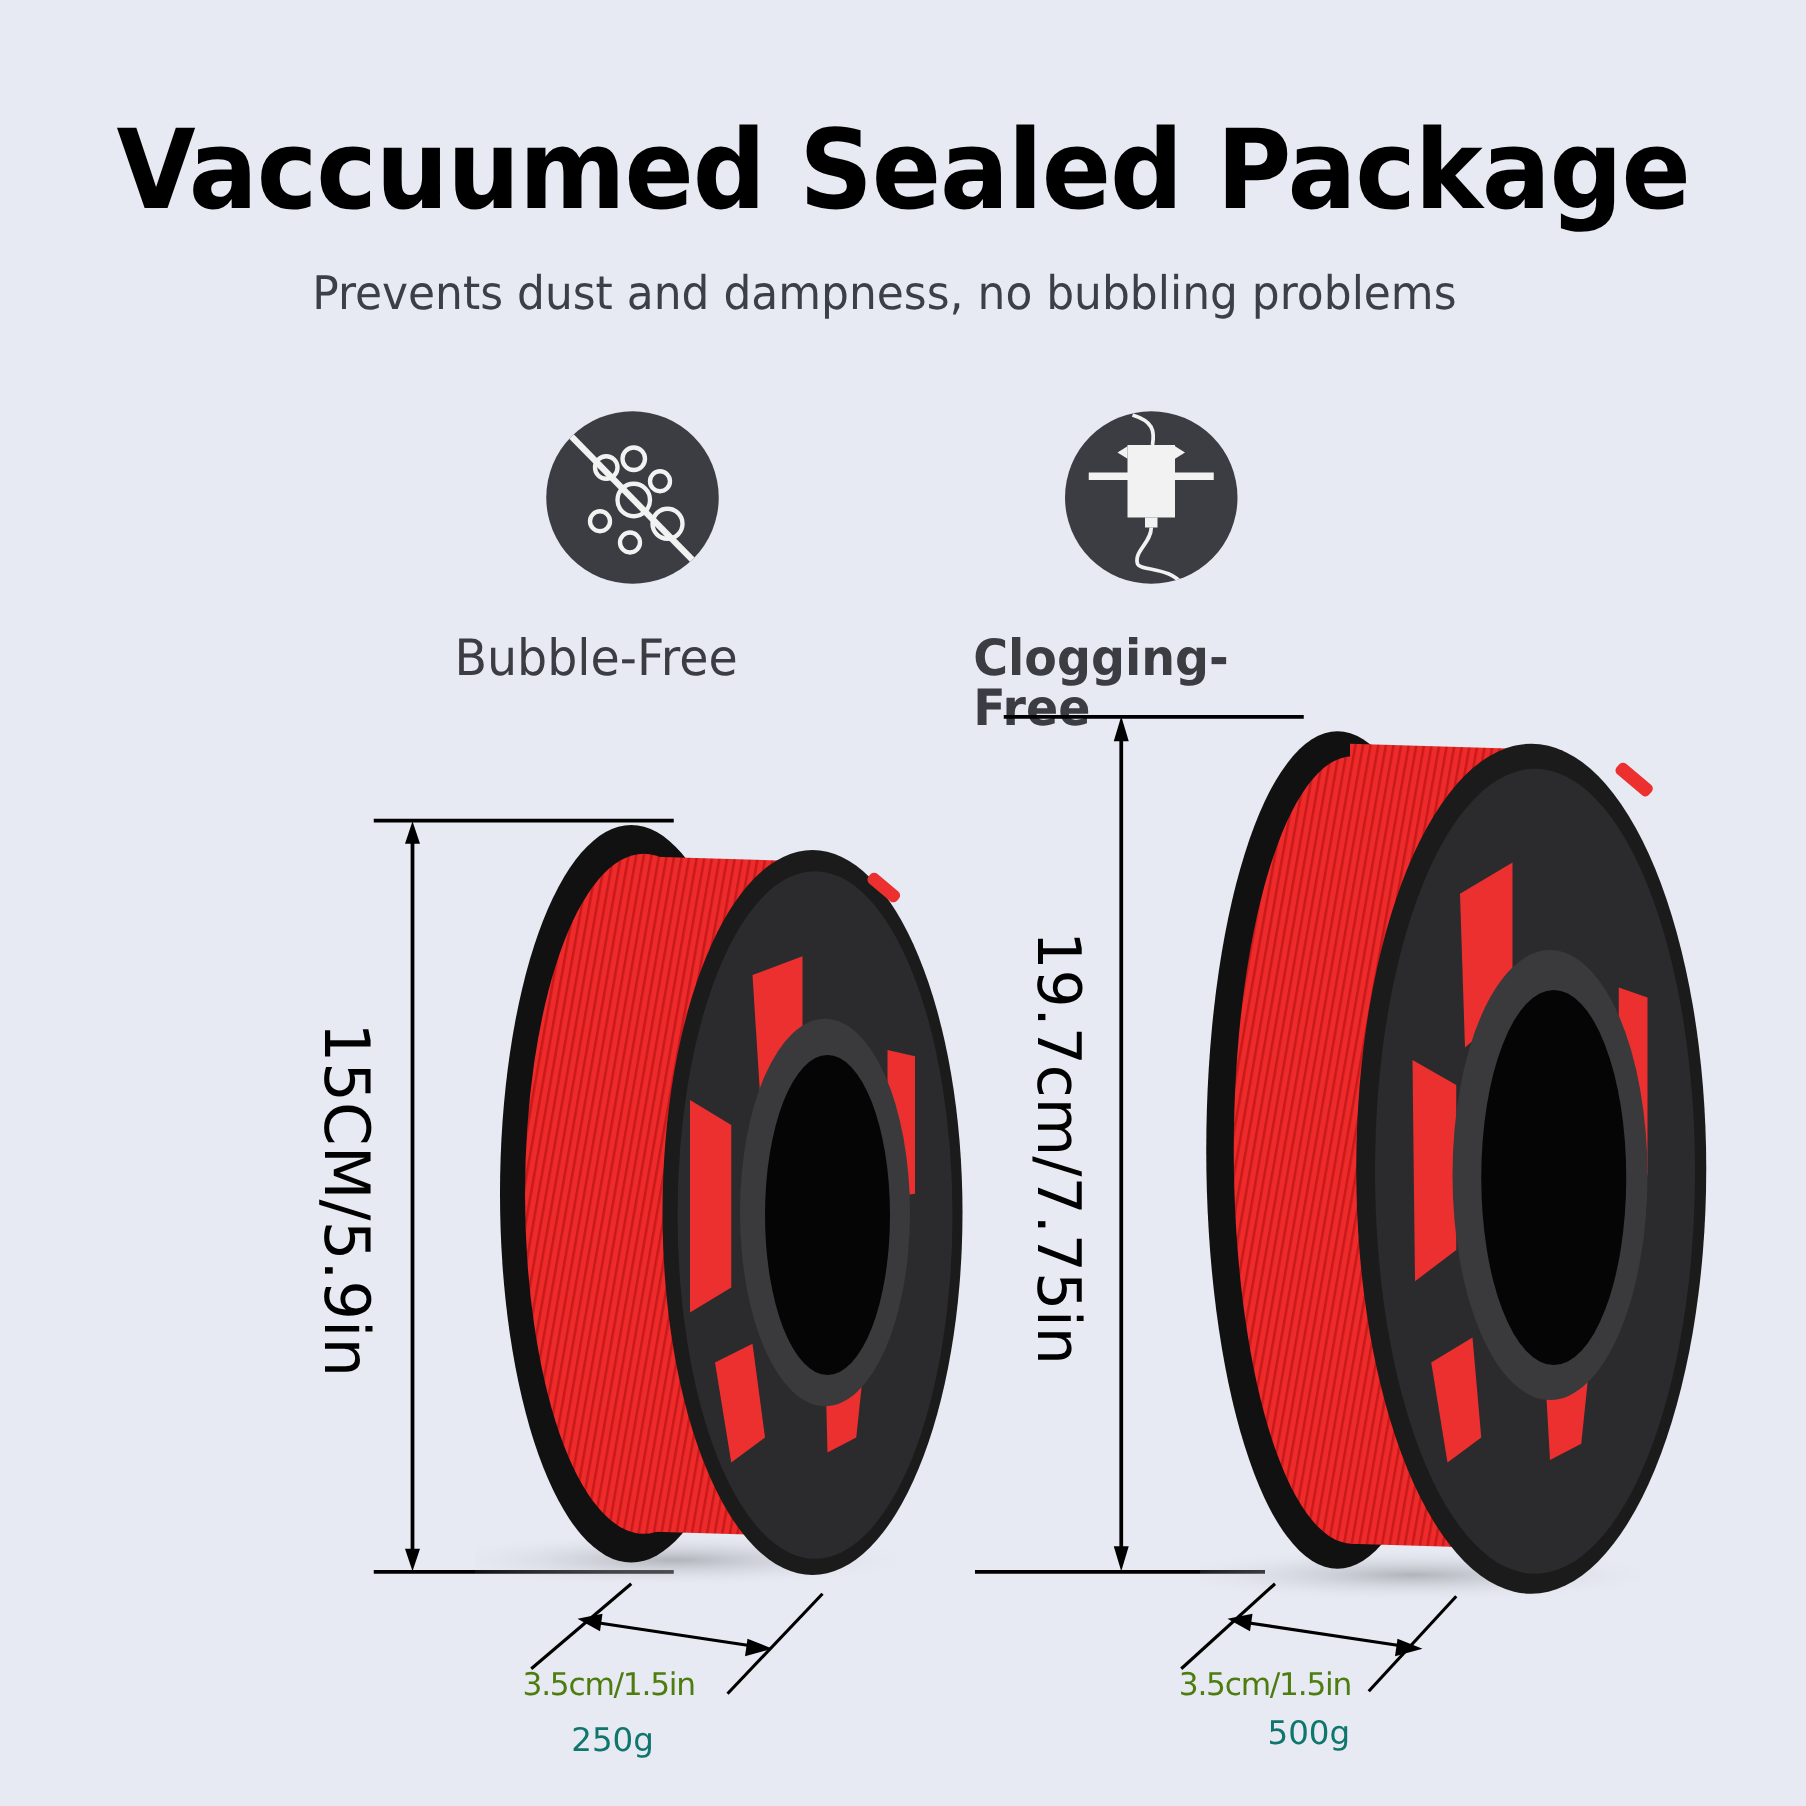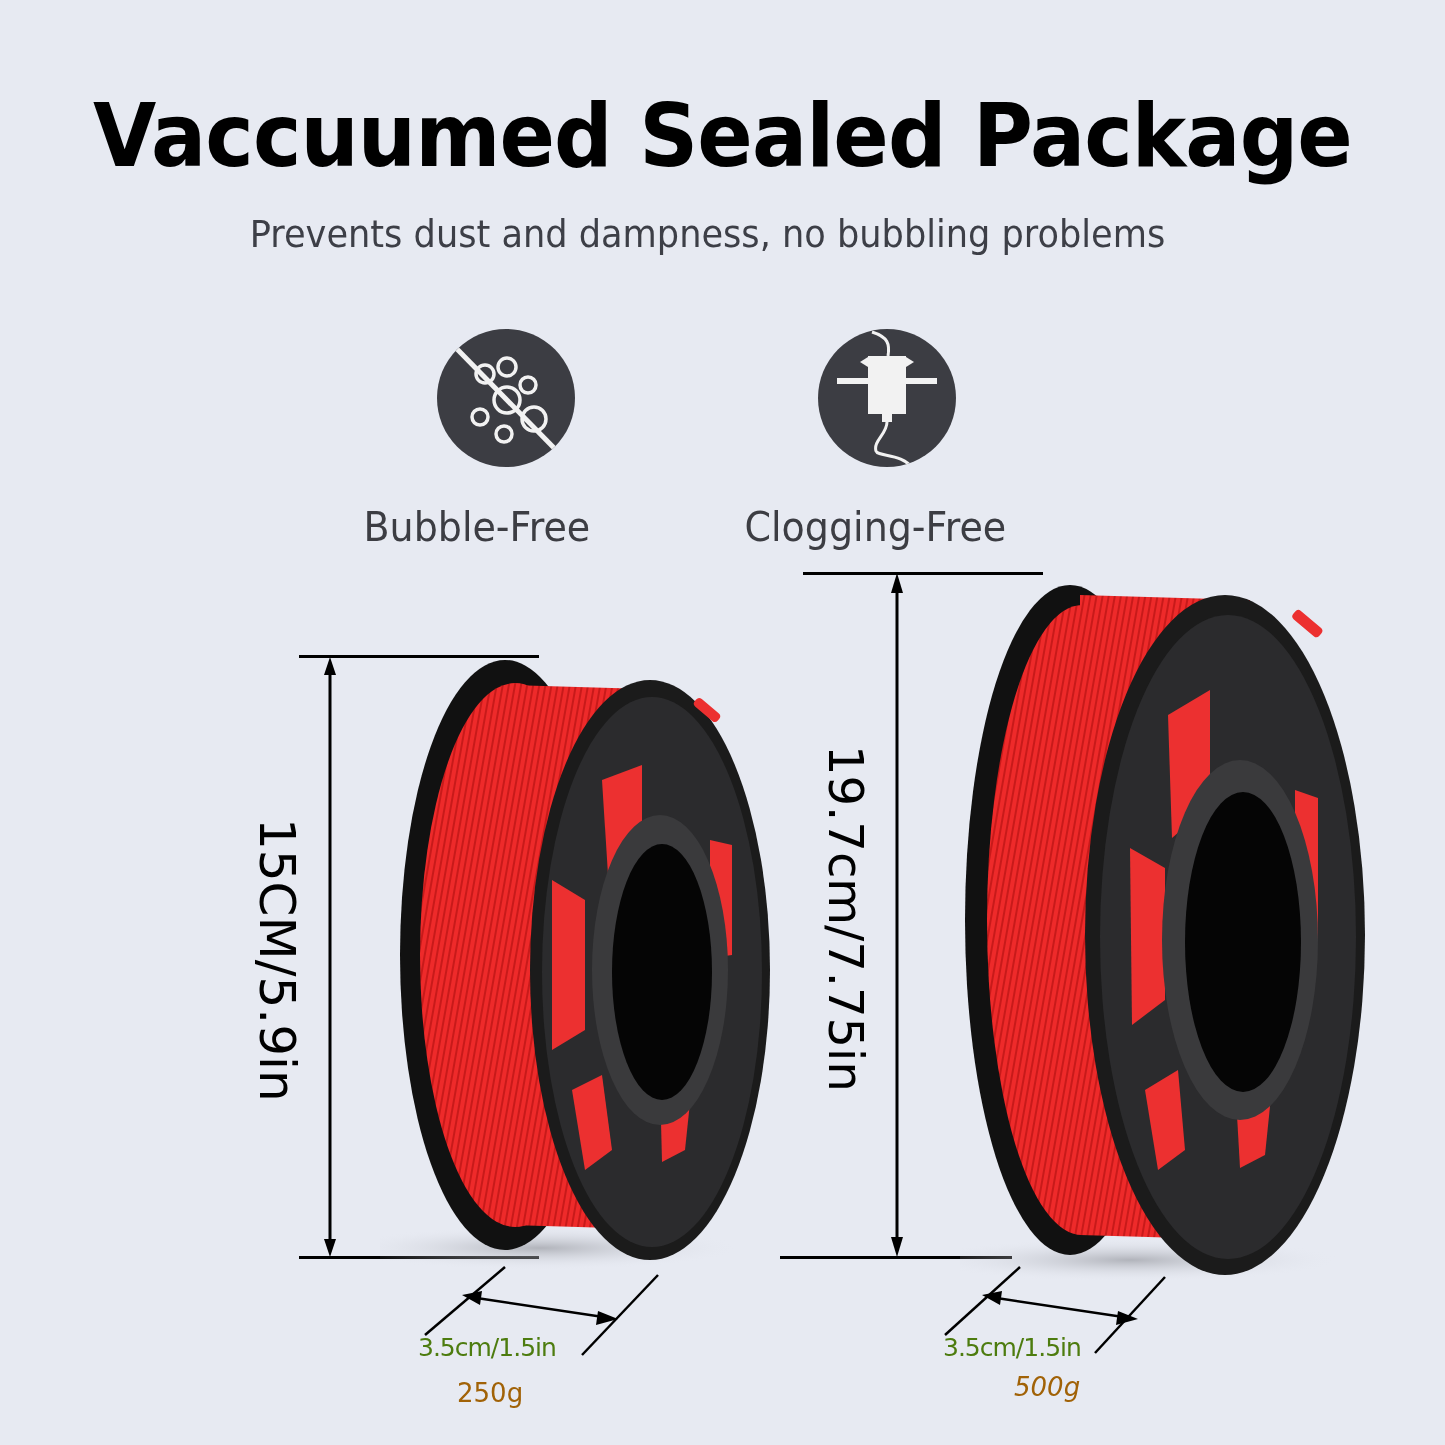--- a/index.html
+++ b/index.html
@@ -30,21 +30,21 @@
   }
   .abs { position: absolute; }
   .dim-text {
     position: absolute; font-family: "DejaVu Sans", sans-serif; color: #000;
     font-size: 50px; line-height: 1; white-space: nowrap;
     transform-origin: 0 0; transform: rotate(90deg);
   }
   .small-dim { position: absolute; font-family: "DejaVu Sans", sans-serif;
     font-size: 25px; color: #4d7c0f; white-space: nowrap; letter-spacing: -1px; }
   .weight { position: absolute; font-family: "DejaVu Sans", sans-serif;
-    font-size: 26px; color: #a16207; white-space: nowrap; }
+    font-size: 26px; color: #0f766e; white-space: nowrap; }
 </style>
 </head>
 <body>
 
 <div class="title">Vaccuumed Sealed Package</div>
 <div class="subtitle">Prevents dust and dampness, no bubbling problems</div>
 
 <div class="feature" style="left:356px; top:329px;">
   <div class="circle">
     <svg width="138" height="138" viewBox="0 0 138 138">
@@ -56,21 +56,21 @@
         <circle cx="43" cy="88" r="8"></circle>
         <circle cx="67" cy="105" r="8"></circle>
         <circle cx="97" cy="90" r="12"></circle>
       </g>
       <line x1="20" y1="20" x2="120" y2="122" stroke="#f2f2f2" stroke-width="5"></line>
     </svg>
   </div>
   <div class="label">Bubble-Free</div>
 </div>
 
-<div class="feature" style="left:737px; top:329px;">
+<div class="feature" style="left:771px; top:329px;font-weight:bold;">
   <div class="circle">
     <svg width="138" height="138" viewBox="0 0 138 138">
       <line x1="19" y1="52" x2="119" y2="52" stroke="#f2f2f2" stroke-width="6"></line>
       <rect x="50" y="27" width="38" height="58" fill="#f2f2f2"></rect>
       <polygon points="42,33 50,28 50,38" fill="#f2f2f2"></polygon>
       <polygon points="96,33 88,28 88,38" fill="#f2f2f2"></polygon>
       <path d="M54 3 C 70 8, 72 15, 70 27" fill="none" stroke="#f2f2f2" stroke-width="3"></path>
       <rect x="64" y="85" width="10" height="8" fill="#f2f2f2"></rect>
       <path d="M69 93 C 69 105, 55 112, 58 122 C 60 128, 85 124, 95 140" fill="none" stroke="#f2f2f2" stroke-width="3"></path>
     </svg>
@@ -171,13 +171,13 @@
 </svg>
 
 <svg class="abs" style="left:930px; top:1255px;" width="260" height="110">
   <line x1="90" y1="12" x2="15" y2="80" stroke="#000" stroke-width="2.5"></line>
   <line x1="235" y1="22" x2="165" y2="98" stroke="#000" stroke-width="2.5"></line>
   <line x1="60" y1="42" x2="200" y2="63" stroke="#000" stroke-width="2.5"></line>
   <polygon points="52,40 72,36 70,50" fill="#000"></polygon>
   <polygon points="208,64 188,56 186,70" fill="#000"></polygon>
 </svg>
 <div class="small-dim" style="left:943px; top:1333px;">3.5cm/1.5in</div>
-<div class="weight" style="left:1014px; top:1372px;font-style:italic;">500g</div>
+<div class="weight" style="left:1014px; top:1372px;">500g</div>
 
 </body></html>

